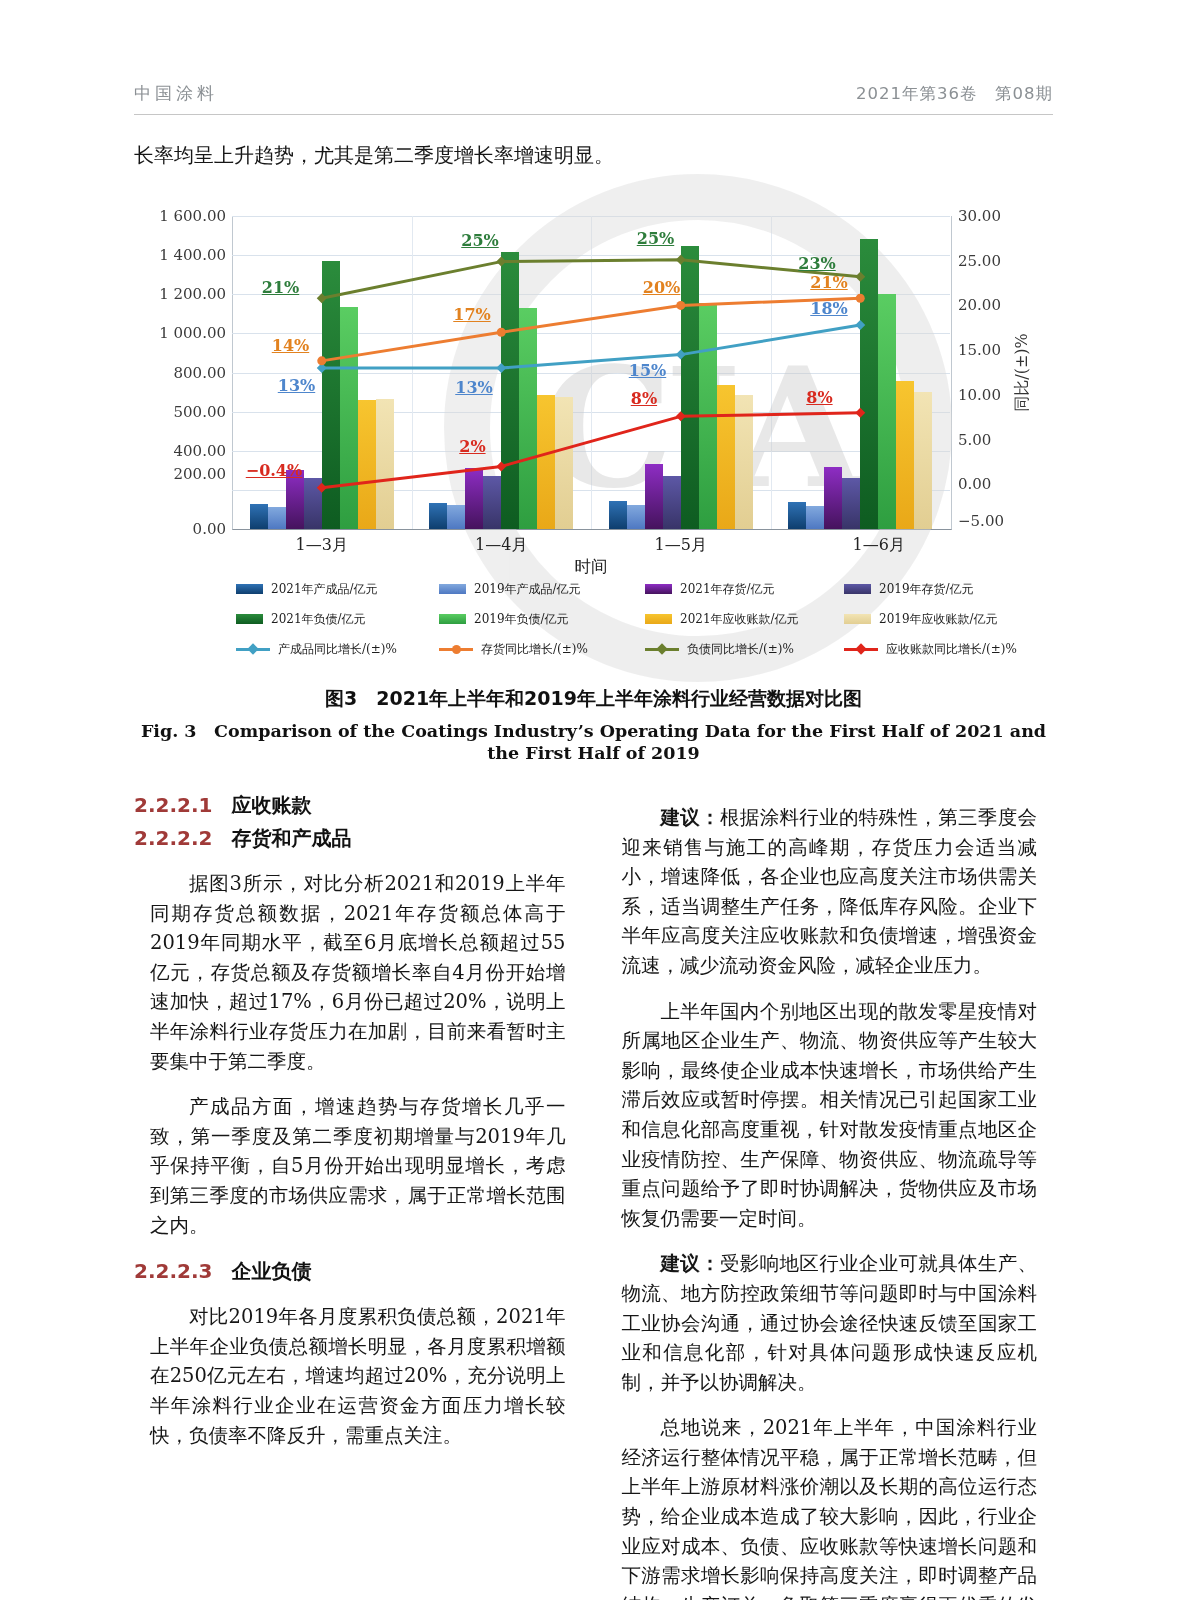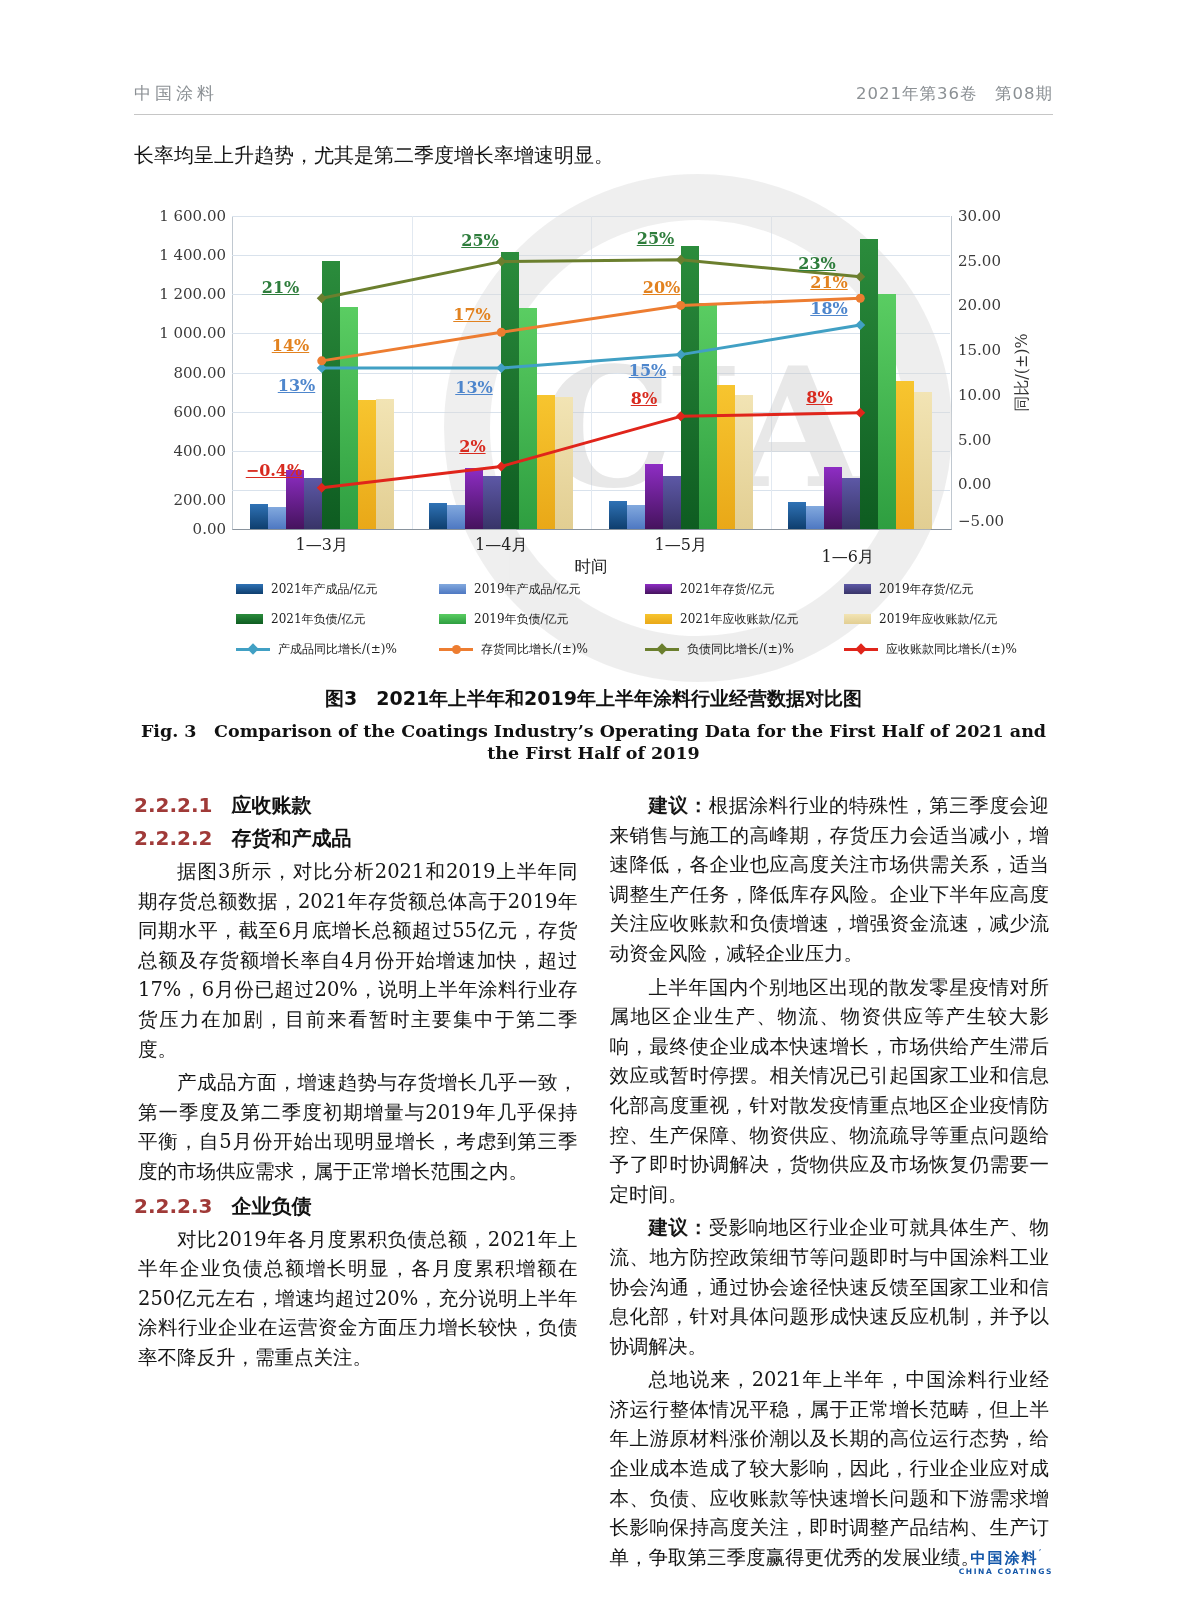--- a/index.html
+++ b/index.html
@@ -45,21 +45,21 @@
   .lg-line .ci{position:absolute;left:13px;top:1px;width:9px;height:9px;border-radius:50%;}
 
   .cap-zh{margin-top:12px;text-align:center;font-weight:bold;font-size:19px;
           font-family:"DejaVu Sans","Liberation Sans",sans-serif;color:#111;}
   .cap-en{margin-top:7px;text-align:center;font-weight:bold;font-size:17.5px;color:#111;}
 
   
   .cols{display:flex;gap:24px;margin-top:24px;}
   .col{flex:1;min-width:0;}
   .col.right{position:relative;}
-  .para{font-size:19.5px;line-height:29.6px;text-align:justify;text-indent:2em;margin:4px;}
+  .para{font-size:19.5px;line-height:29.6px;text-align:justify;text-indent:2em;margin:16px;}
   .para .lead{font-family:"DejaVu Sans","Liberation Sans",sans-serif;font-weight:700;}
   .sec-head{margin:3px 0 3px;font-size:20px;line-height:30px;}
   .sec-head .num{color:#a03a38;font-family:"DejaVu Sans","Liberation Sans",sans-serif;font-weight:700;margin-right:.95em;}
   .sec-head .ttl{font-family:"DejaVu Sans","Liberation Sans",sans-serif;font-weight:700;color:#111;}
 
   
   .logo{position:absolute;right:0;bottom:0;text-align:center;line-height:1.1;}
   .logo .zh{color:#1356a8;font-family:"DejaVu Sans","Liberation Sans",sans-serif;font-weight:800;font-size:15px;letter-spacing:2px;}
   .logo .tm{color:#1356a8;font-size:9px;vertical-align:top;}
   .logo .en{color:#1356a8;font-family:"DejaVu Sans","Liberation Sans",sans-serif;font-weight:700;font-size:7.5px;letter-spacing:1.6px;margin-top:2px;}
@@ -157,36 +157,36 @@
         <div class="grid" style="left: 88px; top: 51.125px; width: 718px;"></div>
         <div class="grid" style="left: 88px; top: 12px; width: 718px;"></div>
         <div class="vgrid" style="left: 267.5px; top: 12px; height: 313px;"></div>
         <div class="vgrid" style="left: 447px; top: 12px; height: 313px;"></div>
         <div class="vgrid" style="left: 626.5px; top: 12px; height: 313px;"></div>
         <div class="yl" style="top: 3px;">1 600.00</div>
         <div class="yl" style="top: 42.125px;">1 400.00</div>
         <div class="yl" style="top: 81.25px;">1 200.00</div>
         <div class="yl" style="top: 120.375px;">1 000.00</div>
         <div class="yl" style="top: 159.5px;">800.00</div>
-        <div class="yl" style="top: 198.625px;">600.00</div>
+        <div class="yl" style="top: 198.625px;">500.00</div>
         <div class="yl" style="top: 237.75px;">400.00</div>
-        <div class="yl" style="top: 287px;">200.00</div>
+        <div class="yl" style="top: 261px;">200.00</div>
         <div class="yl" style="top: 316px;">0.00</div>
         <div class="yr" style="top: 3px;">30.00</div>
         <div class="yr" style="top: 47.7143px;">25.00</div>
         <div class="yr" style="top: 92.4286px;">20.00</div>
         <div class="yr" style="top: 137.143px;">15.00</div>
         <div class="yr" style="top: 181.857px;">10.00</div>
         <div class="yr" style="top: 226.571px;">5.00</div>
         <div class="yr" style="top: 271.286px;">0.00</div>
         <div class="yr" style="top: 308px;">−5.00</div>
         <div class="xl" style="left: 88px; width: 179.5px;">1—3月</div>
         <div class="xl" style="left: 267.5px; width: 179.5px;">1—4月</div>
         <div class="xl" style="left: 447px; width: 179.5px;">1—5月</div>
-        <div class="xl" style="left: 614px; width: 179.5px; margin-top: 12px;">1—6月</div>
+        <div class="xl" style="left: 645px; width: 179.5px;">1—6月</div>
         <div class="bar" style="left: 105.75px; top: 299.569px; width: 18px; height: 25.4312px; background: linear-gradient(rgb(47, 114, 181), rgb(14, 62, 110));"></div>
         <div class="bar" style="left: 285.25px; top: 298.591px; width: 18px; height: 26.4094px; background: linear-gradient(rgb(47, 114, 181), rgb(14, 62, 110));"></div>
         <div class="bar" style="left: 464.75px; top: 297.221px; width: 18px; height: 27.7787px; background: linear-gradient(rgb(47, 114, 181), rgb(14, 62, 110));"></div>
         <div class="bar" style="left: 644.25px; top: 298.004px; width: 18px; height: 26.9962px; background: linear-gradient(rgb(47, 114, 181), rgb(14, 62, 110));"></div>
         <div class="bar" style="left: 123.75px; top: 302.894px; width: 18px; height: 22.1056px; background: linear-gradient(rgb(130, 169, 222), rgb(78, 120, 194));"></div>
         <div class="bar" style="left: 303.25px; top: 301.134px; width: 18px; height: 23.8663px; background: linear-gradient(rgb(130, 169, 222), rgb(78, 120, 194));"></div>
         <div class="bar" style="left: 482.75px; top: 300.547px; width: 18px; height: 24.4531px; background: linear-gradient(rgb(130, 169, 222), rgb(78, 120, 194));"></div>
         <div class="bar" style="left: 662.25px; top: 301.525px; width: 18px; height: 23.475px; background: linear-gradient(rgb(130, 169, 222), rgb(78, 120, 194));"></div>
         <div class="bar" style="left: 141.75px; top: 266.312px; width: 18px; height: 58.6875px; background: linear-gradient(rgb(142, 45, 196), rgb(69, 19, 93));"></div>
         <div class="bar" style="left: 321.25px; top: 263.965px; width: 18px; height: 61.035px; background: linear-gradient(rgb(142, 45, 196), rgb(69, 19, 93));"></div>

